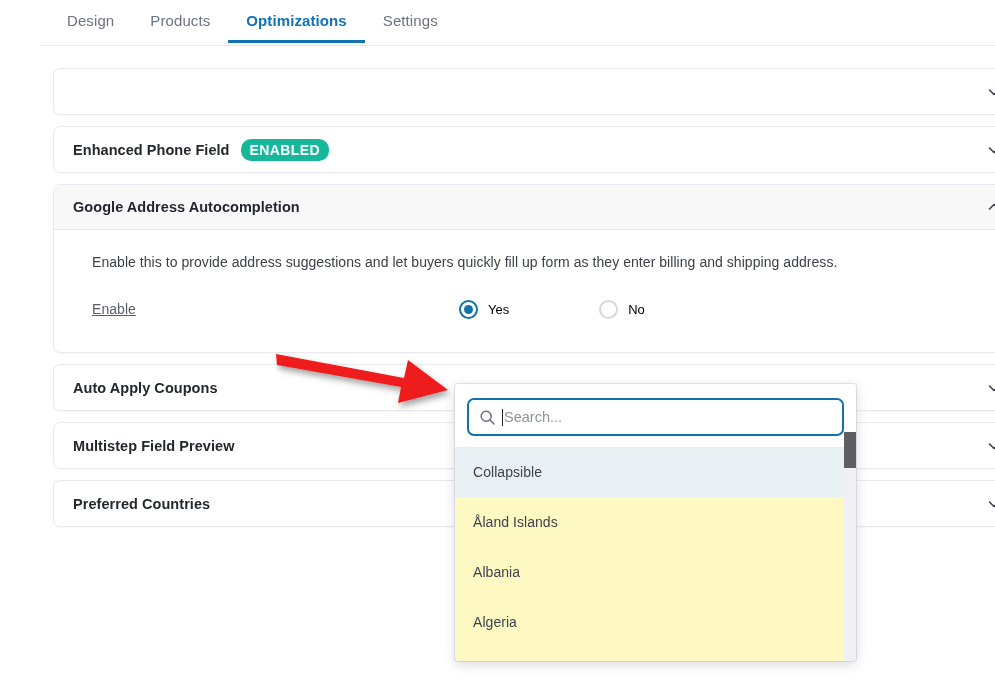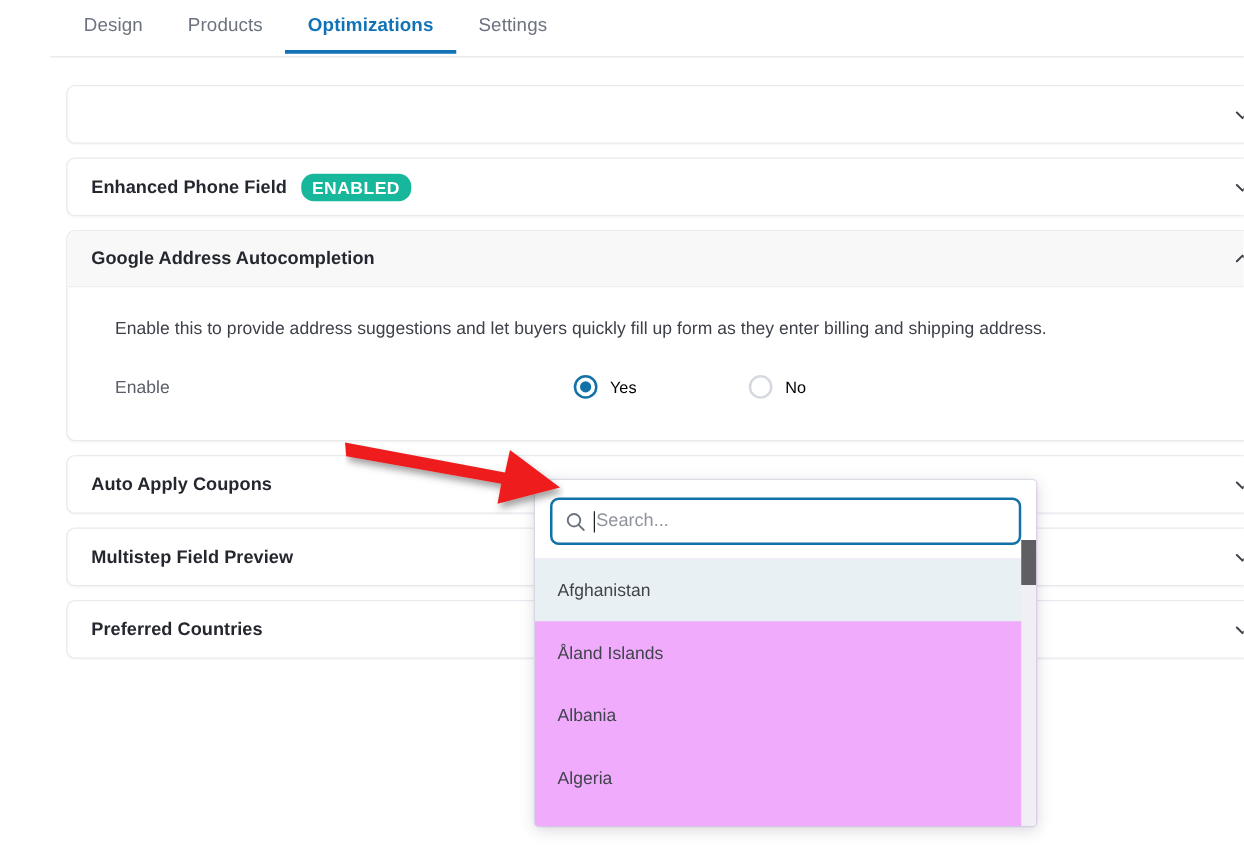--- a/index.html
+++ b/index.html
@@ -90,20 +90,21 @@
     letter-spacing: .05px;
   }
   .frow { display: flex; align-items: center; margin-left: 16px; min-height: 34px; }
   .frow + .frow { margin-top: 16px; }
   .flabel {
     width: 367px;
     flex: 0 0 367px;
     font-size: 14px;
     color: #5a5e69;
     letter-spacing: .05px;
+    text-decoration: underline;
   }
   .fctrl { flex: 1; display: flex; align-items: center; }
 
   
   .radio-opt { display: flex; align-items: center; cursor: pointer; }
   .radio-opt + .radio-opt { margin-left: 90px; }
   .radio {
     width: 19px; height: 19px; border-radius: 50%;
     border: 2px solid #d7d9e0; background: #fff;
     display: flex; align-items: center; justify-content: center;
@@ -124,23 +125,23 @@
     background: #fff;
     display: flex; align-items: center;
     padding: 0 15px;
     font-size: 14px; color: #8d9098;
     cursor: pointer;
   }
 
   
   .dropdown {
     position: absolute;
-    left: 388px; top: 384px;
+    left: 415px; top: 384px;
     width: 401px; height: 277px;
-    background: #f0abfc;
+    background: #fef9c3;
     border-radius: 3px;
     box-shadow: 0 3px 12px rgba(40,40,70,0.18), 0 0 0 1px rgba(230,230,238,0.9);
     z-index: 40;
     overflow: hidden;
   }
   .dd-search-wrap { padding: 14px 12px 11px 12px; background: #fff; }
   .dd-search {
     position: relative;
     height: 38px;
     border: 2px solid #1272a8;
@@ -290,21 +291,21 @@
           <svg width="17" height="17" viewBox="0 0 17 17" fill="none" stroke="currentColor" stroke-width="1.5" stroke-linecap="round">
               <circle cx="7.2" cy="7.2" r="5"></circle>
               <line x1="10.9" y1="10.9" x2="15" y2="15"></line>
             </svg>
         </span>
         <span class="caret"></span>
         <span class="ph">Search...</span>
       </div>
     </div>
     <div class="dd-list">
-      <div class="dd-item hl">Afghanistan</div>
+      <div class="dd-item hl">Collapsible</div>
       <div class="dd-item">Åland Islands</div>
       <div class="dd-item">Albania</div>
       <div class="dd-item">Algeria</div>
     </div>
     <div class="dd-scroll-track"></div>
     <div class="dd-scroll-thumb"></div>
   </div>
 
   <div class="arrow">
     <svg width="175" height="60" viewBox="0 0 175 60">

